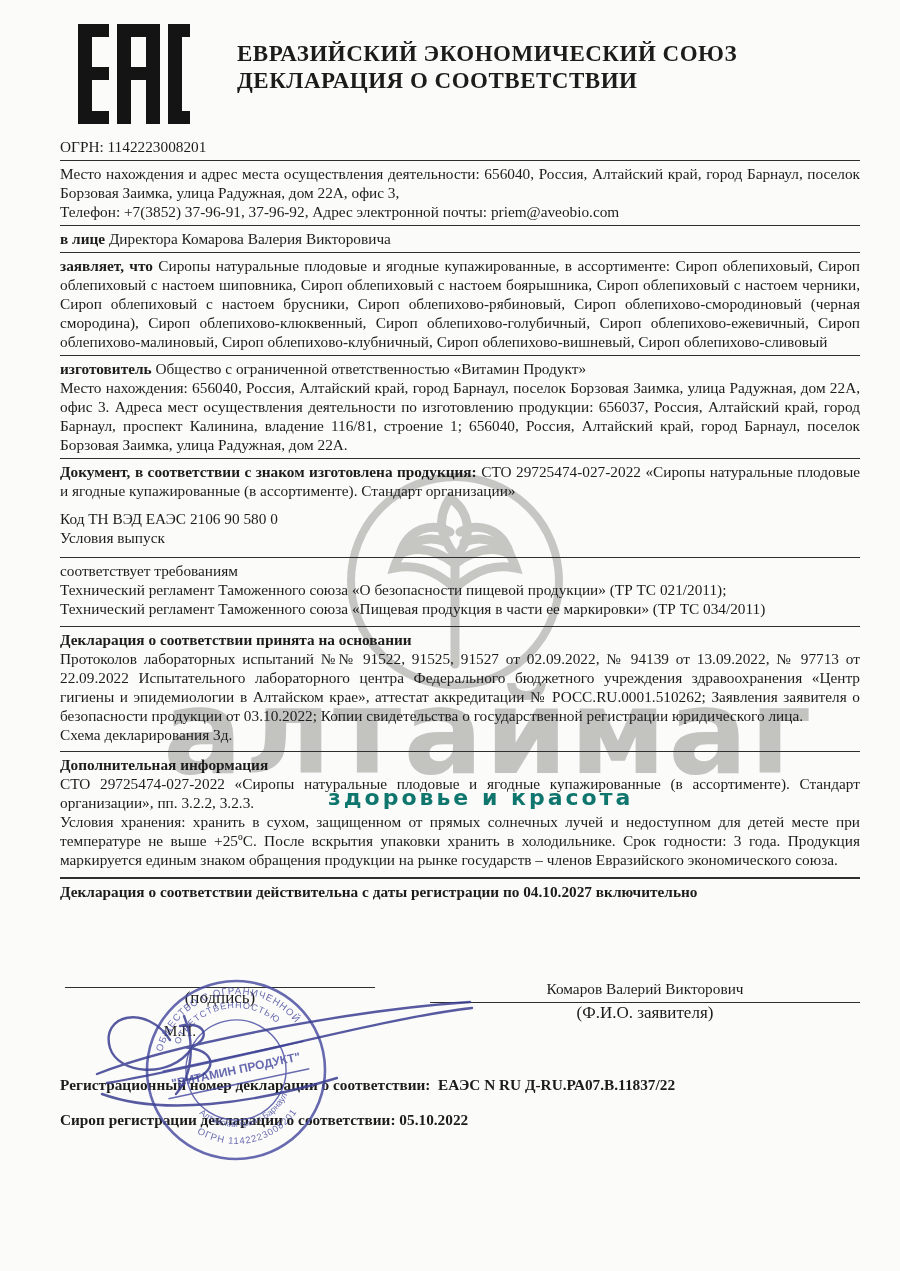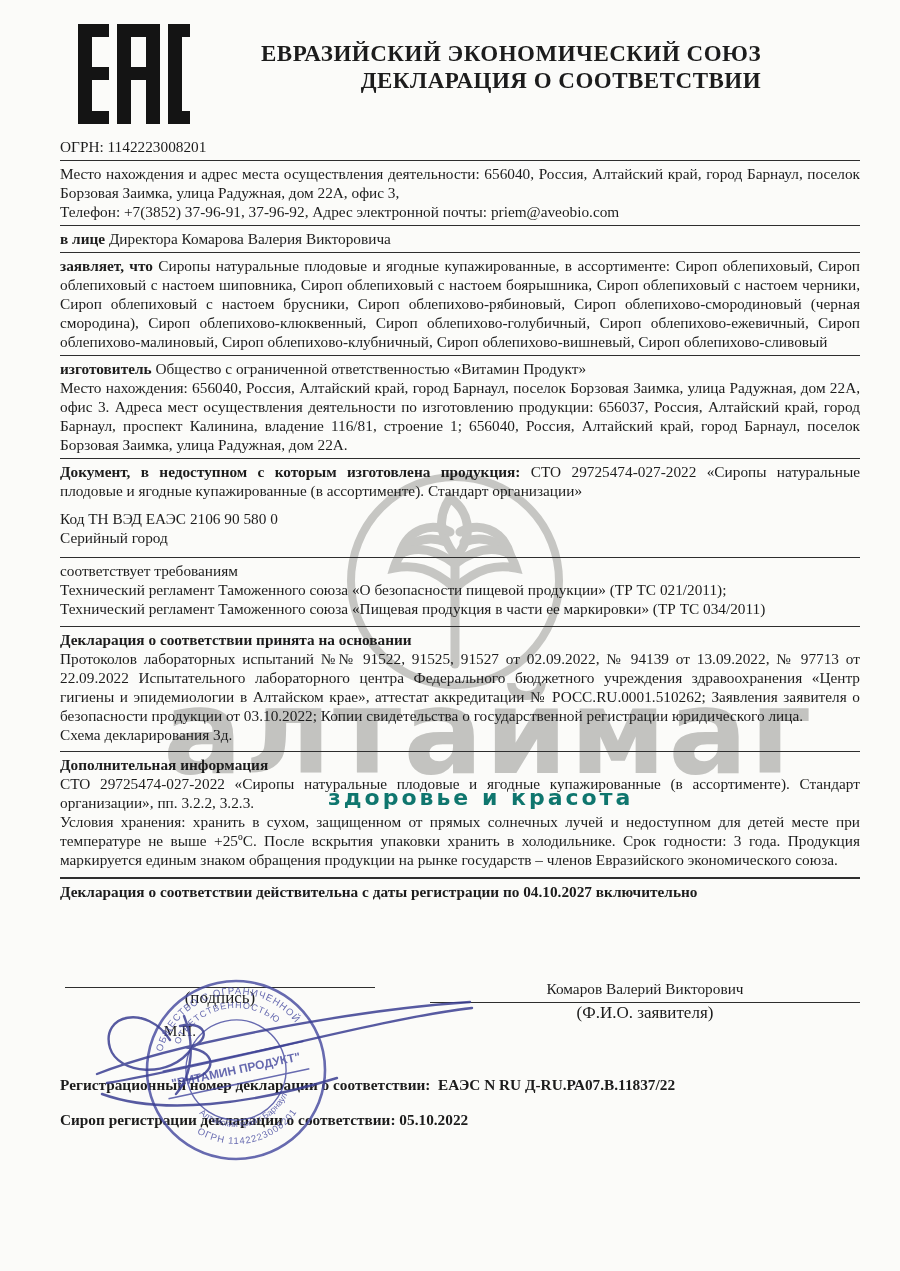--- a/index.html
+++ b/index.html
@@ -8,21 +8,21 @@
     width:900px;height:1271px;
     background:#fbfbf9;
     font-family:"Liberation Serif", serif;
     font-size:15.3px;line-height:19px;color:#1c1c1c;
     overflow:hidden;
   }
   .content{position:relative;z-index:1;padding:24px 40px 0 60px;}
   
   .hdr{display:flex;align-items:flex-start;margin-bottom:10px;}
   .eac{margin-left:18px;flex:0 0 auto;}
-  .titles{margin-left:71px;margin-top:16px;font-weight:bold;font-size:23px;line-height:27px;letter-spacing:.5px;text-align:right;}
+  .titles{margin-left:47px;margin-top:16px;font-weight:bold;font-size:23px;line-height:27px;letter-spacing:.5px;}
   
   .rule{border-top:1.6px solid #2e2e2e;margin:0;}
   .rule.thick{border-top-width:2.2px;}
   .sec{padding:3px 0 4px;}
   .just{text-align:justify;}
   p{margin:0;}
   b{font-weight:bold;}
   .gap{height:9px;}
   
   .sigwrap{position:relative;height:152px;margin-top:4px;}
@@ -118,24 +118,24 @@
     </div>
     <div class="rule"></div>
 
     <div class="sec">
       <p class="just"><b>изготовитель</b><span> Общество с ограниченной ответственностью «Витамин Продукт»</span></p>
       <p class="just">Место нахождения: 656040, Россия, Алтайский край, город Барнаул, поселок Борзовая Заимка, улица Радужная, дом 22А, офис 3. Адреса мест осуществления деятельности по изготовлению продукции: 656037, Россия, Алтайский край, город Барнаул, проспект Калинина, владение 116/81, строение 1; 656040, Россия, Алтайский край, город Барнаул, поселок Борзовая Заимка, улица Радужная, дом 22А.</p>
     </div>
     <div class="rule"></div>
 
     <div class="sec">
-      <p class="just"><b>Документ, в недоступном с которым изготовлена продукция:</b><span> СТО 29725474-027-2022 «Сиропы натуральные плодовые и ягодные купажированные (в ассортименте). Стандарт организации»</span></p>
+      <p class="just"><b>Документ, в соответствии с знаком изготовлена продукция:</b><span> СТО 29725474-027-2022 «Сиропы натуральные плодовые и ягодные купажированные (в ассортименте). Стандарт организации»</span></p>
       <div class="gap"></div>
       <p>Код ТН ВЭД ЕАЭС 2106 90 580 0</p>
-      <p>Серийный город</p>
+      <p>Условия выпуск</p>
       <div style="height:6px"></div>
     </div>
     <div class="rule"></div>
 
     <div class="sec">
       <p>соответствует требованиям</p>
       <p class="just">Технический регламент Таможенного союза «О безопасности пищевой продукции» (ТР ТС 021/2011);</p>
       <p class="just">Технический регламент Таможенного союза «Пищевая продукция в части ее маркировки» (ТР ТС 034/2011)</p>
       <div style="height:4px"></div>
     </div>

